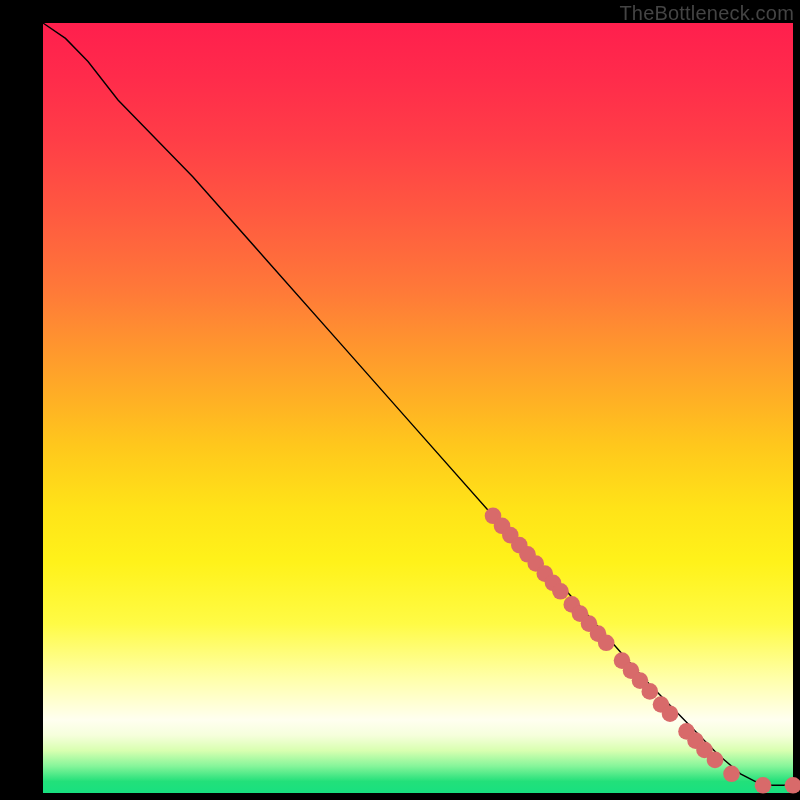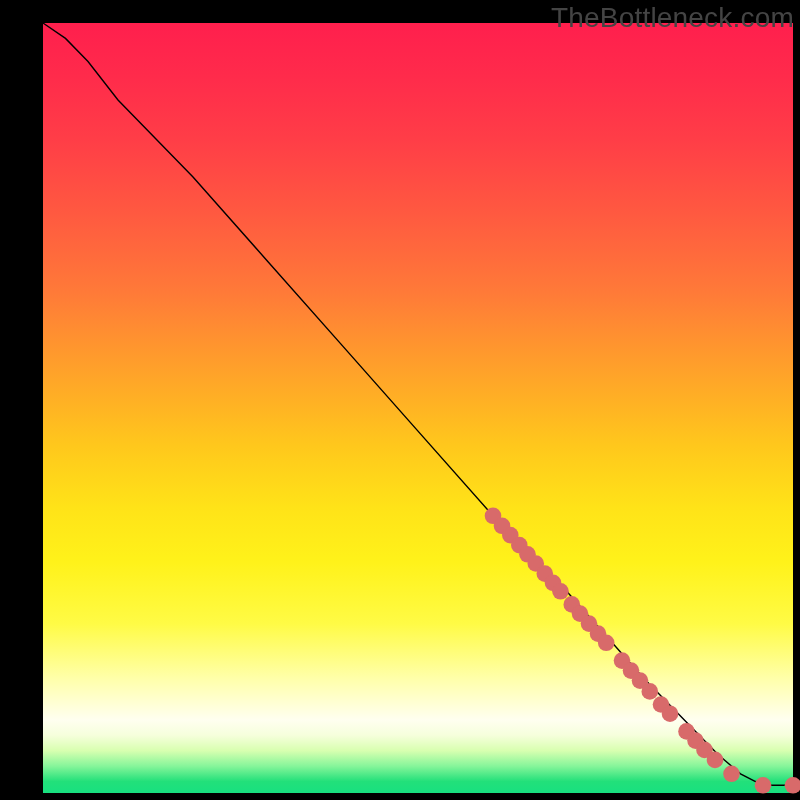--- a/index.html
+++ b/index.html
@@ -13,21 +13,21 @@
   .frame {
     position: relative;
     width: 800px;
     height: 800px;
   }
   .watermark {
     position: absolute;
     top: 2px;
     right: 6px;
     color: #444444;
-    font-size: 28px;
+    font-size: 20px;
     font-weight: 500;
     letter-spacing: 0.2px;
     z-index: 5;
   }
   svg.plot {
     position: absolute;
     left: 0;
     top: 0;
     width: 800px;
     height: 800px;

